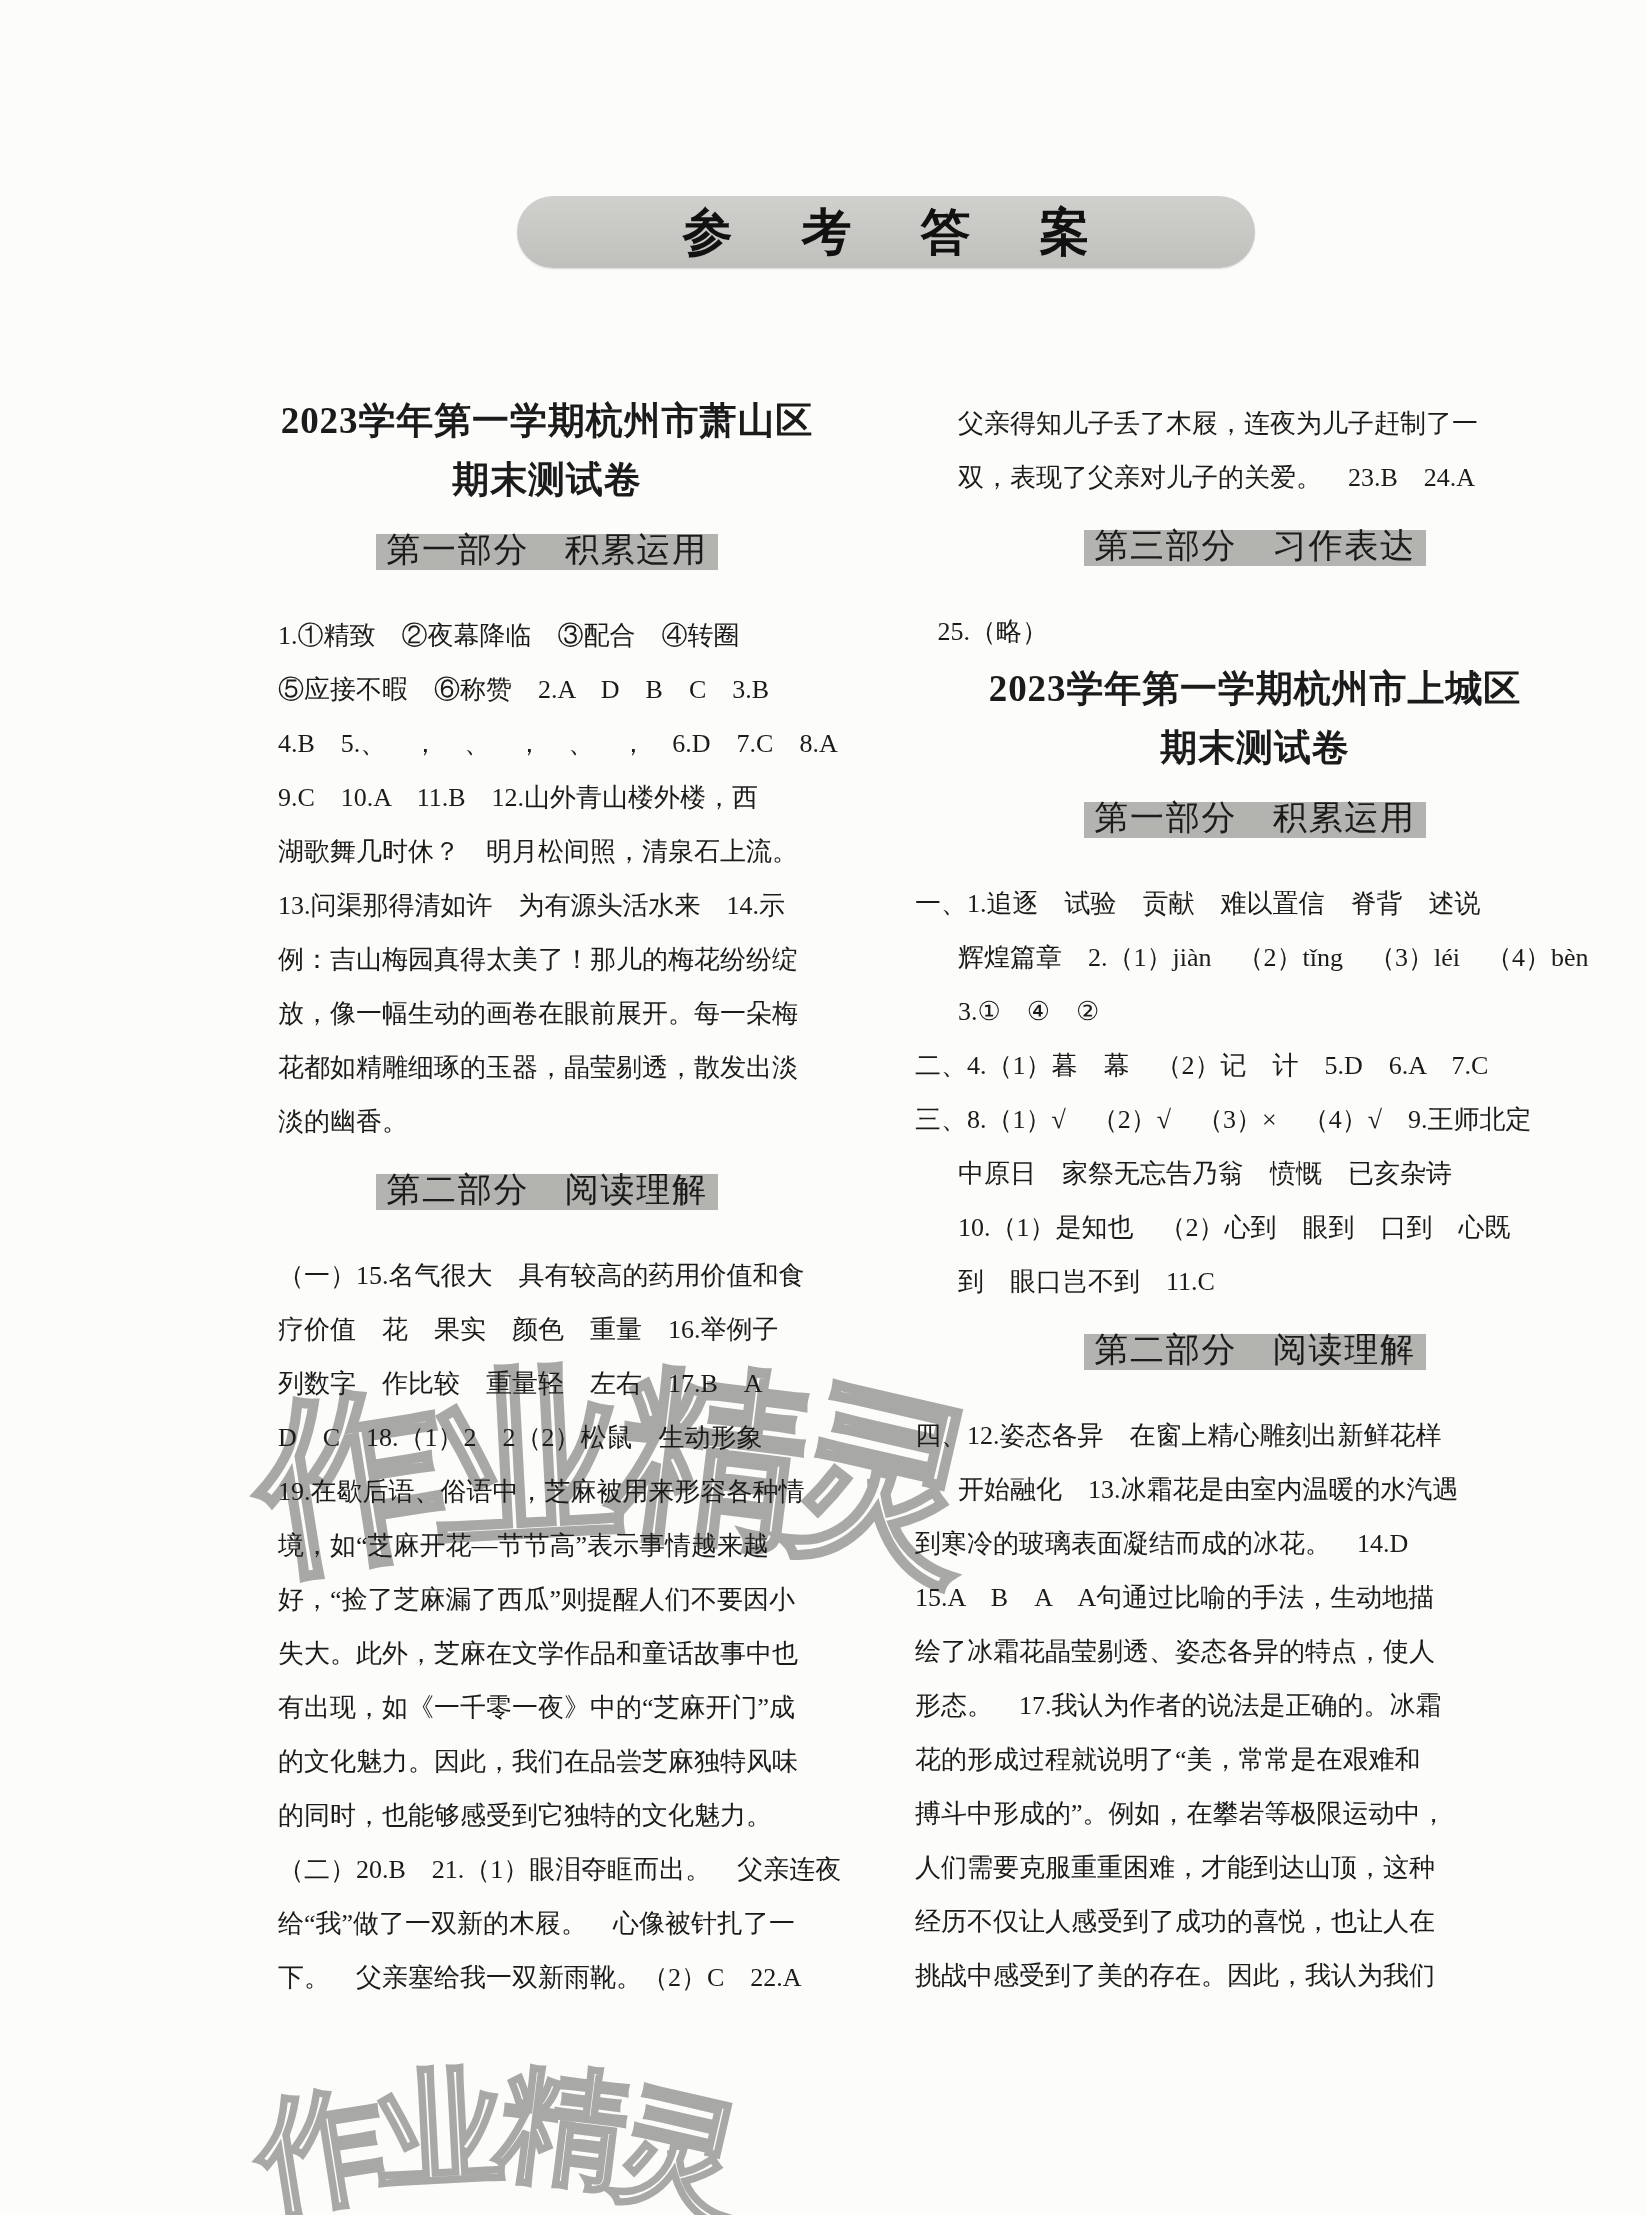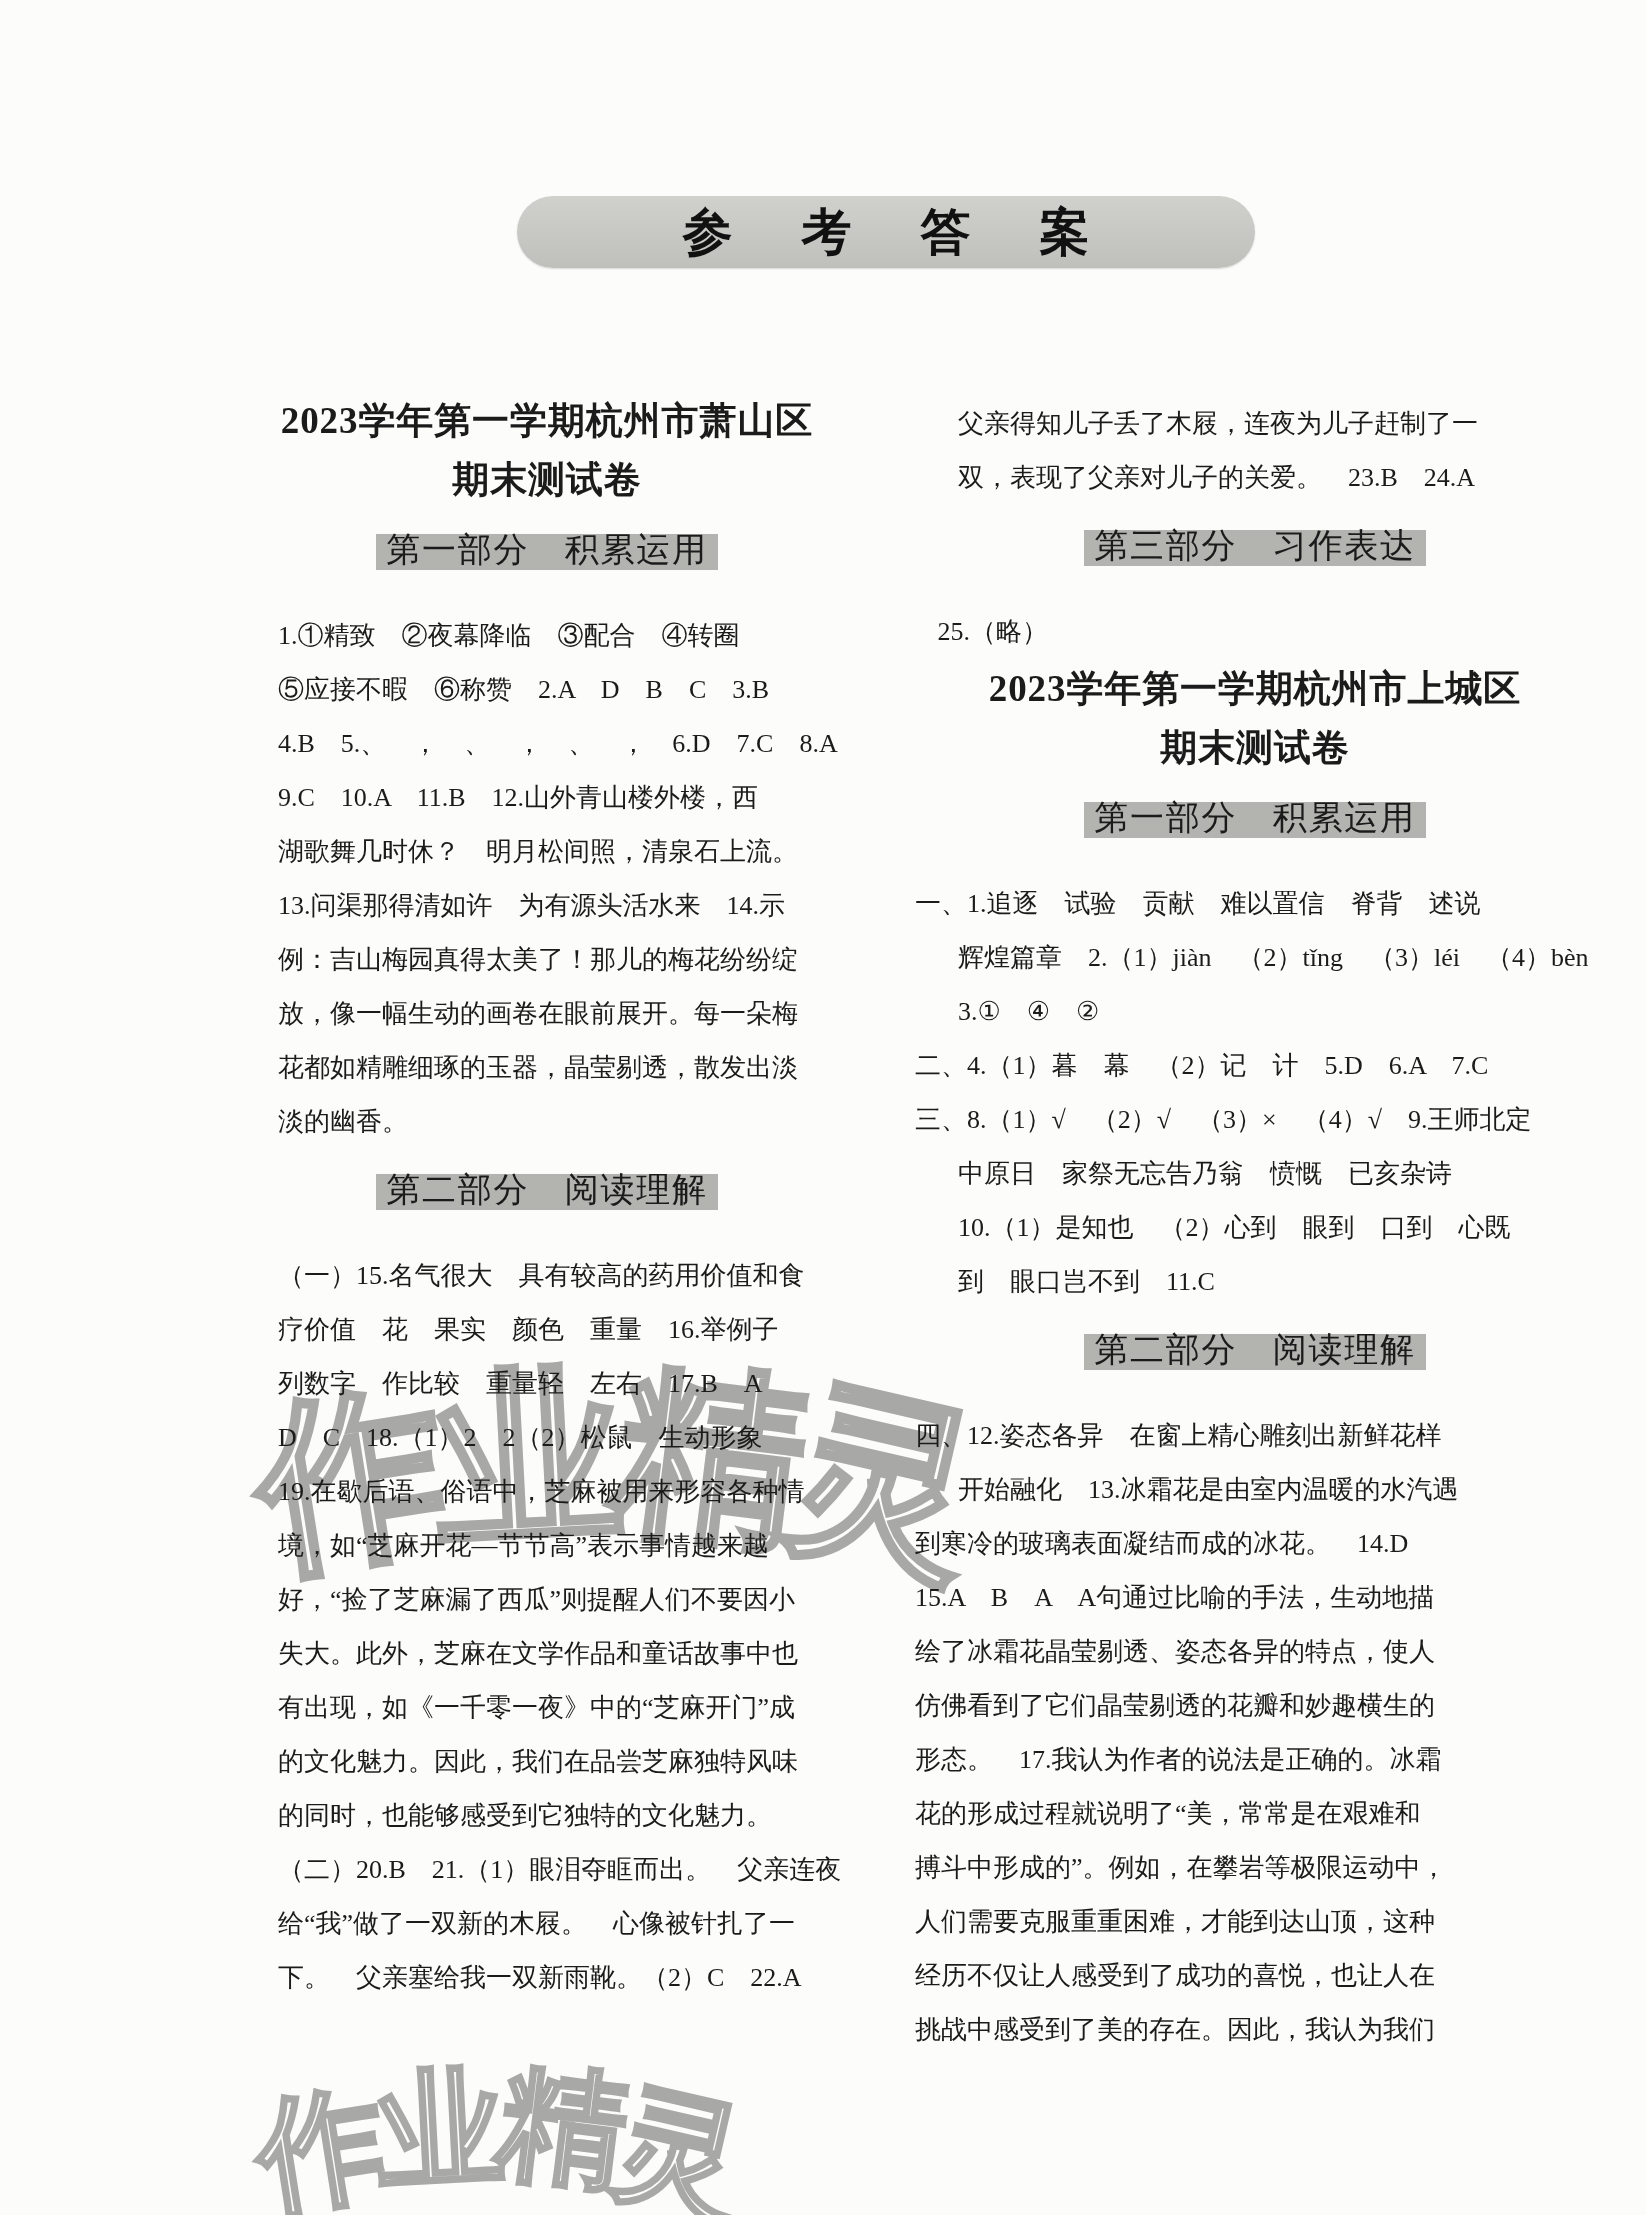--- a/index.html
+++ b/index.html
@@ -114,21 +114,20 @@
       <div class="body-line ind0">三、8.（1）√　（2）√　（3）×　（4）√　9.王师北定</div>
       <div class="body-line ind2">中原日　家祭无忘告乃翁　愤慨　已亥杂诗</div>
       <div class="body-line ind2">10.（1）是知也　（2）心到　眼到　口到　心既</div>
       <div class="body-line ind2">到　眼口岂不到　11.C</div>
       <div class="heading-row"><span class="heading-chip">第二部分　阅读理解</span></div>
       <div class="body-line ind0">四、12.姿态各异　在窗上精心雕刻出新鲜花样</div>
       <div class="body-line ind2">开始融化　13.冰霜花是由室内温暖的水汽遇</div>
       <div class="body-line ind0">到寒冷的玻璃表面凝结而成的冰花。　14.D</div>
       <div class="body-line ind0">15.A　B　A　A句通过比喻的手法，生动地描</div>
       <div class="body-line ind0">绘了冰霜花晶莹剔透、姿态各异的特点，使人</div>
-      <div class="body-line ind0">仿佛看到了它们晶莹剔透的花瓣和妙趣横生的</div>
       <div class="body-line ind0">形态。　17.我认为作者的说法是正确的。冰霜</div>
       <div class="body-line ind0">花的形成过程就说明了“美，常常是在艰难和</div>
       <div class="body-line ind0">搏斗中形成的”。例如，在攀岩等极限运动中，</div>
       <div class="body-line ind0">人们需要克服重重困难，才能到达山顶，这种</div>
       <div class="body-line ind0">经历不仅让人感受到了成功的喜悦，也让人在</div>
       <div class="body-line ind0">挑战中感受到了美的存在。因此，我认为我们</div>
     </div>
 
   <div class="wm wm1" aria-hidden="true">
     <span class="c0">作</span><span class="c1">业</span><span class="c2">精</span><span class="c3">灵</span>

